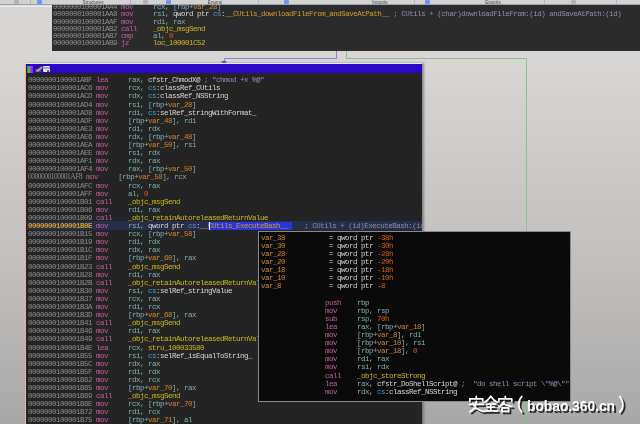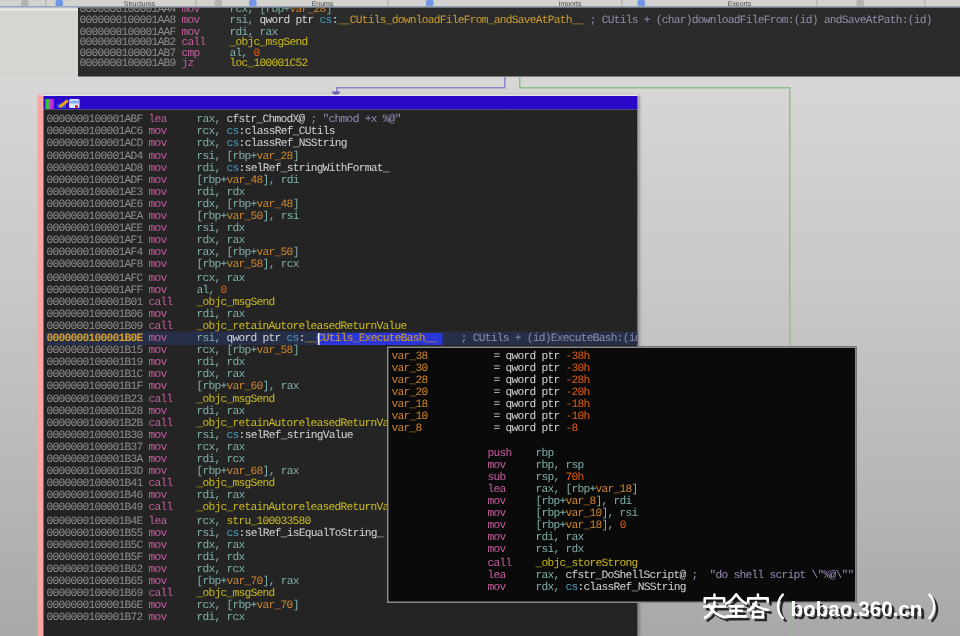--- a/index.html
+++ b/index.html
@@ -41,21 +41,21 @@
 </div>
 
 <div class="abs" style="left:336px;top:51px;width:1.2px;height:7px;background:#8f84c8;"></div>
 <div class="abs" style="left:224px;top:57.6px;width:113px;height:1.2px;background:#8f84c8;"></div>
 <div class="abs" style="left:224px;top:57.6px;width:1.2px;height:4.5px;background:#8f84c8;"></div>
 <div class="abs" style="left:221px;top:61px;width:0;height:0;border-left:3.2px solid transparent;border-right:3.2px solid transparent;border-top:4.8px solid #6a5fb8;"></div>
 <div class="abs" style="left:345.5px;top:51px;width:1.2px;height:7.3px;background:#8cc08c;"></div>
 <div class="abs" style="left:345.5px;top:58.3px;width:181px;height:1.1px;background:#8cc08c;"></div>
 <div class="abs" style="left:526px;top:58.3px;width:1.1px;height:366px;background:#8cc08c;"></div>
 
-<div class="abs" style="left:24.5px;top:63px;width:396.5px;height:361px;border-left:4px solid #fca5a5;border-top:1px solid #e6e6e6;box-shadow:1.5px 0 2px rgba(60,60,60,.45);">
+<div class="abs" style="left:24.5px;top:63px;width:396.5px;height:361px;border-left:1px solid #fca5a5;border-top:1px solid #e6e6e6;box-shadow:1.5px 0 2px rgba(60,60,60,.45);">
   <div class="abs" style="left:0;top:0;width:100%;height:9.3px;background:#2a07c9;">
     <div class="abs" style="left:1.5px;top:2px;width:6.3px;height:6.6px;background:linear-gradient(90deg,#00a000 0%,#28e028 30%,#e020e0 65%,#8030e0 100%);"></div>
     <div class="abs" style="left:9.5px;top:1.8px;width:6.8px;height:7px;">
       <div class="abs" style="left:0.4px;top:3.4px;width:6px;height:3.2px;background:#3a4fd8;border-radius:1px;"></div>
       <div class="abs" style="left:0.6px;top:2.4px;width:7.4px;height:2.1px;background:#e8a21a;transform:rotate(-38deg);border-radius:0.6px;"></div>
     </div>
     <div class="abs" style="left:17.8px;top:2px;width:7px;height:6.4px;background:#dce8fa;border-radius:1px;">
       <div class="abs" style="left:0;top:0.8px;width:7px;height:1.8px;background:#86aef0;"></div>
       <div class="abs" style="left:3.4px;top:3.6px;width:2.6px;height:2.2px;background:#d03020;border-radius:0.5px;"></div>
     </div>
@@ -72,21 +72,21 @@
 <pre class="r" style="left:2.5px;top:28.4px;line-height:8.1px"><span style="color:#8e8e8e;">0000000100001ACD</span> <span style="color:#c55e9f;">mov     </span><span style="color:#7fb0ac;">rdx, </span><span style="color:#4a9cc4;">cs</span><span style="color:#d6d6d6;">:</span><span style="color:#d6d6d6;">classRef_NSString</span></pre>
 <pre class="r" style="left:2.5px;top:36.5px;line-height:8.1px"><span style="color:#8e8e8e;">0000000100001AD4</span> <span style="color:#c55e9f;">mov     </span><span style="color:#7fb0ac;">rsi, </span><span style="color:#7fb0ac;">[rbp+</span><span style="color:#d0852c;">var_28</span><span style="color:#7fb0ac;">]</span></pre>
 <pre class="r" style="left:2.5px;top:44.6px;line-height:8.1px"><span style="color:#8e8e8e;">0000000100001AD8</span> <span style="color:#c55e9f;">mov     </span><span style="color:#7fb0ac;">rdi, </span><span style="color:#4a9cc4;">cs</span><span style="color:#d6d6d6;">:</span><span style="color:#d6d6d6;">selRef_stringWithFormat_</span></pre>
 <pre class="r" style="left:2.5px;top:52.7px;line-height:8.1px"><span style="color:#8e8e8e;">0000000100001ADF</span> <span style="color:#c55e9f;">mov     </span><span style="color:#7fb0ac;">[rbp+</span><span style="color:#d0852c;">var_48</span><span style="color:#7fb0ac;">]</span><span style="color:#7fb0ac;">, rdi</span></pre>
 <pre class="r" style="left:2.5px;top:60.8px;line-height:8.1px"><span style="color:#8e8e8e;">0000000100001AE3</span> <span style="color:#c55e9f;">mov     </span><span style="color:#7fb0ac;">rdi, rdx</span></pre>
 <pre class="r" style="left:2.5px;top:68.9px;line-height:8.1px"><span style="color:#8e8e8e;">0000000100001AE6</span> <span style="color:#c55e9f;">mov     </span><span style="color:#7fb0ac;">rdx, </span><span style="color:#7fb0ac;">[rbp+</span><span style="color:#d0852c;">var_48</span><span style="color:#7fb0ac;">]</span></pre>
 <pre class="r" style="left:2.5px;top:77px;line-height:8.1px"><span style="color:#8e8e8e;">0000000100001AEA</span> <span style="color:#c55e9f;">mov     </span><span style="color:#7fb0ac;">[rbp+</span><span style="color:#d0852c;">var_50</span><span style="color:#7fb0ac;">]</span><span style="color:#7fb0ac;">, rsi</span></pre>
 <pre class="r" style="left:2.5px;top:85.1px;line-height:8.1px"><span style="color:#8e8e8e;">0000000100001AEE</span> <span style="color:#c55e9f;">mov     </span><span style="color:#7fb0ac;">rsi, rdx</span></pre>
 <pre class="r" style="left:2.5px;top:93.2px;line-height:8.1px"><span style="color:#8e8e8e;">0000000100001AF1</span> <span style="color:#c55e9f;">mov     </span><span style="color:#7fb0ac;">rdx, rax</span></pre>
 <pre class="r" style="left:2.5px;top:101.3px;line-height:8.1px"><span style="color:#8e8e8e;">0000000100001AF4</span> <span style="color:#c55e9f;">mov     </span><span style="color:#7fb0ac;">rax, </span><span style="color:#7fb0ac;">[rbp+</span><span style="color:#d0852c;">var_50</span><span style="color:#7fb0ac;">]</span></pre>
-<pre class="r" style="left:2.5px;top:109.4px;line-height:8.1px"><span style="color:#8e8e8e;">0000000100001AF8</span> <span style="color:#c55e9f;">mov     </span><span style="color:#7fb0ac;">[rbp+</span><span style="color:#d0852c;">var_58</span><span style="color:#7fb0ac;">]</span><span style="color:#7fb0ac;">, rcx</span></pre>
+<pre class="r" style="left:2.5px;top:109.4px;line-height:8.1px"><span style="color:#8e8e8e;font-family:Liberation Serif, serif;">0000000100001AF8</span> <span style="color:#c55e9f;">mov     </span><span style="color:#7fb0ac;">[rbp+</span><span style="color:#d0852c;">var_58</span><span style="color:#7fb0ac;">]</span><span style="color:#7fb0ac;">, rcx</span></pre>
 <pre class="r" style="left:2.5px;top:117.5px;line-height:8.1px"><span style="color:#8e8e8e;">0000000100001AFC</span> <span style="color:#c55e9f;">mov     </span><span style="color:#7fb0ac;">rcx, rax</span></pre>
 <pre class="r" style="left:2.5px;top:125.6px;line-height:8.1px"><span style="color:#8e8e8e;">0000000100001AFF</span> <span style="color:#c55e9f;">mov     </span><span style="color:#7fb0ac;">al, </span><span style="color:#dd5e14;">0</span></pre>
 <pre class="r" style="left:2.5px;top:133.7px;line-height:8.1px"><span style="color:#8e8e8e;">0000000100001B01</span> <span style="color:#c55e9f;">call    </span><span style="color:#cdbb1d;">_objc_msgSend</span></pre>
 <pre class="r" style="left:2.5px;top:141.8px;line-height:8.1px"><span style="color:#8e8e8e;">0000000100001B06</span> <span style="color:#c55e9f;">mov     </span><span style="color:#7fb0ac;">rdi, rax</span></pre>
 <pre class="r" style="left:2.5px;top:149.9px;line-height:8.1px"><span style="color:#8e8e8e;">0000000100001B09</span> <span style="color:#c55e9f;">call    </span><span style="color:#cdbb1d;">_objc_retainAutoreleasedReturnValue</span></pre>
 <pre class="r" style="left:2.5px;top:158px;line-height:8.1px"><span style="color:#d4a125;font-weight:bold;">0000000100001B0E</span> <span style="color:#c55e9f;">mov     </span><span style="color:#7fb0ac;">rsi, </span><span style="color:#d6d6d6;">qword ptr </span><span style="color:#4a9cc4;">cs</span><span style="color:#d6d6d6;">:</span><span style="color:#cf9e2e;">__CUtils_ExecuteBash__</span><span style="color:#8d8fa9;">    ; CUtils + (id)ExecuteBash:(id)</span></pre>
 <pre class="r" style="left:2.5px;top:166.1px;line-height:8.1px"><span style="color:#8e8e8e;">0000000100001B15</span> <span style="color:#c55e9f;">mov     </span><span style="color:#7fb0ac;">rcx, </span><span style="color:#7fb0ac;">[rbp+</span><span style="color:#d0852c;">var_58</span><span style="color:#7fb0ac;">]</span></pre>
 <pre class="r" style="left:2.5px;top:174.2px;line-height:8.1px"><span style="color:#8e8e8e;">0000000100001B19</span> <span style="color:#c55e9f;">mov     </span><span style="color:#7fb0ac;">rdi, rdx</span></pre>
 <pre class="r" style="left:2.5px;top:182.3px;line-height:8.1px"><span style="color:#8e8e8e;">0000000100001B1C</span> <span style="color:#c55e9f;">mov     </span><span style="color:#7fb0ac;">rdx, rax</span></pre>
 <pre class="r" style="left:2.5px;top:190.4px;line-height:8.1px"><span style="color:#8e8e8e;">0000000100001B1F</span> <span style="color:#c55e9f;">mov     </span><span style="color:#7fb0ac;">[rbp+</span><span style="color:#d0852c;">var_60</span><span style="color:#7fb0ac;">]</span><span style="color:#7fb0ac;">, rax</span></pre>
@@ -102,20 +102,21 @@
 <pre class="r" style="left:2.5px;top:271.4px;line-height:8.1px"><span style="color:#8e8e8e;">0000000100001B49</span> <span style="color:#c55e9f;">call    </span><span style="color:#cdbb1d;">_objc_retainAutoreleasedReturnValue</span></pre>
 <pre class="r" style="left:2.5px;top:279.5px;line-height:8.1px"><span style="color:#8e8e8e;">0000000100001B4E</span> <span style="color:#c55e9f;">lea     </span><span style="color:#7fb0ac;">rcx, </span><span style="color:#cdbb1d;">stru_100033580</span></pre>
 <pre class="r" style="left:2.5px;top:287.6px;line-height:8.1px"><span style="color:#8e8e8e;">0000000100001B55</span> <span style="color:#c55e9f;">mov     </span><span style="color:#7fb0ac;">rsi, </span><span style="color:#4a9cc4;">cs</span><span style="color:#d6d6d6;">:</span><span style="color:#d6d6d6;">selRef_isEqualToString_</span></pre>
 <pre class="r" style="left:2.5px;top:295.7px;line-height:8.1px"><span style="color:#8e8e8e;">0000000100001B5C</span> <span style="color:#c55e9f;">mov     </span><span style="color:#7fb0ac;">rdx, rax</span></pre>
 <pre class="r" style="left:2.5px;top:303.8px;line-height:8.1px"><span style="color:#8e8e8e;">0000000100001B5F</span> <span style="color:#c55e9f;">mov     </span><span style="color:#7fb0ac;">rdi, rdx</span></pre>
 <pre class="r" style="left:2.5px;top:311.9px;line-height:8.1px"><span style="color:#8e8e8e;">0000000100001B62</span> <span style="color:#c55e9f;">mov     </span><span style="color:#7fb0ac;">rdx, rcx</span></pre>
 <pre class="r" style="left:2.5px;top:320px;line-height:8.1px"><span style="color:#8e8e8e;">0000000100001B65</span> <span style="color:#c55e9f;">mov     </span><span style="color:#7fb0ac;">[rbp+</span><span style="color:#d0852c;">var_70</span><span style="color:#7fb0ac;">]</span><span style="color:#7fb0ac;">, rax</span></pre>
 <pre class="r" style="left:2.5px;top:328.1px;line-height:8.1px"><span style="color:#8e8e8e;">0000000100001B69</span> <span style="color:#c55e9f;">call    </span><span style="color:#cdbb1d;">_objc_msgSend</span></pre>
 <pre class="r" style="left:2.5px;top:336.2px;line-height:8.1px"><span style="color:#8e8e8e;">0000000100001B6E</span> <span style="color:#c55e9f;">mov     </span><span style="color:#7fb0ac;">rcx, </span><span style="color:#7fb0ac;">[rbp+</span><span style="color:#d0852c;">var_70</span><span style="color:#7fb0ac;">]</span></pre>
 <pre class="r" style="left:2.5px;top:344.3px;line-height:8.1px"><span style="color:#8e8e8e;">0000000100001B72</span> <span style="color:#c55e9f;">mov     </span><span style="color:#7fb0ac;">rdi, rcx</span></pre>
+<pre class="r" style="left:2.5px;top:352.4px;line-height:8.1px"><span style="color:#8e8e8e;">0000000100001B75</span> <span style="color:#c55e9f;">mov     </span><span style="color:#7fb0ac;">[rbp+</span><span style="color:#d0852c;">var_71</span><span style="color:#7fb0ac;">]</span><span style="color:#7fb0ac;">, al</span></pre>
 
   </div>
 </div>
 
 <div class="abs" style="left:258px;top:231px;width:313px;height:171px;background:#0a0a0a;border:1px solid #8a8a8a;box-sizing:border-box;overflow:hidden;z-index:20;">
 <pre class="r" style="left:2px;top:1.8px;line-height:8.1px"><span style="color:#d0852c;">var_38           </span><span style="color:#d6d6d6;">= qword ptr </span><span style="color:#dd5e14;">-38h</span></pre>
 <pre class="r" style="left:2px;top:9.9px;line-height:8.1px"><span style="color:#d0852c;">var_30           </span><span style="color:#d6d6d6;">= qword ptr </span><span style="color:#dd5e14;">-30h</span></pre>
 <pre class="r" style="left:2px;top:18px;line-height:8.1px"><span style="color:#d0852c;">var_28           </span><span style="color:#d6d6d6;">= qword ptr </span><span style="color:#dd5e14;">-28h</span></pre>
 <pre class="r" style="left:2px;top:26.1px;line-height:8.1px"><span style="color:#d0852c;">var_20           </span><span style="color:#d6d6d6;">= qword ptr </span><span style="color:#dd5e14;">-20h</span></pre>
 <pre class="r" style="left:2px;top:34.2px;line-height:8.1px"><span style="color:#d0852c;">var_18           </span><span style="color:#d6d6d6;">= qword ptr </span><span style="color:#dd5e14;">-18h</span></pre>

